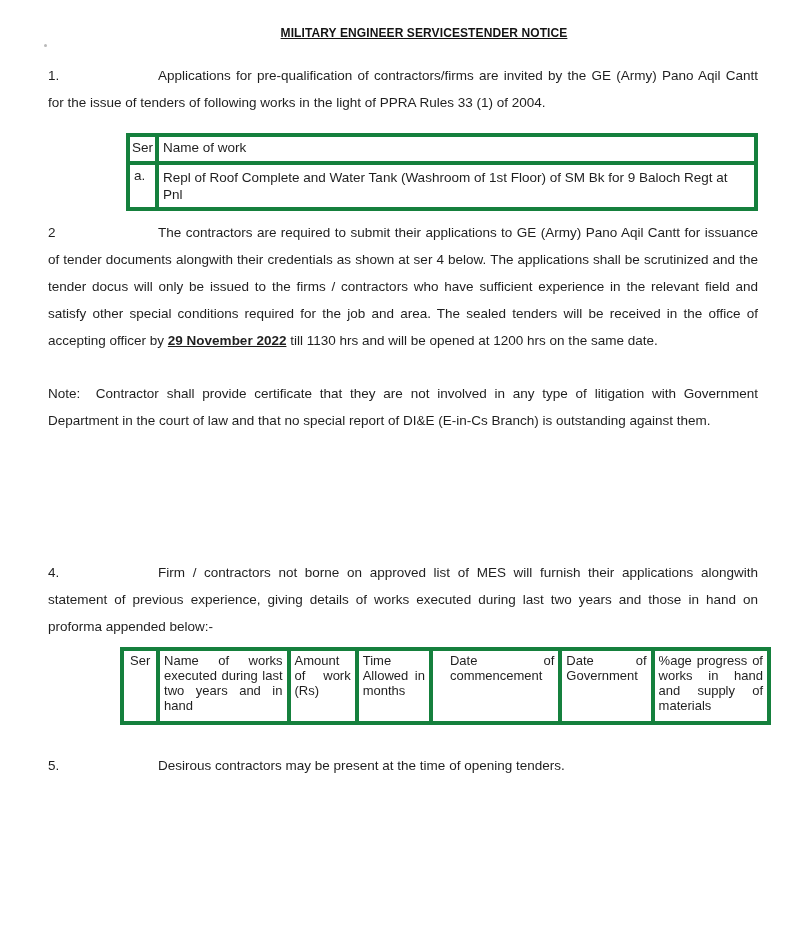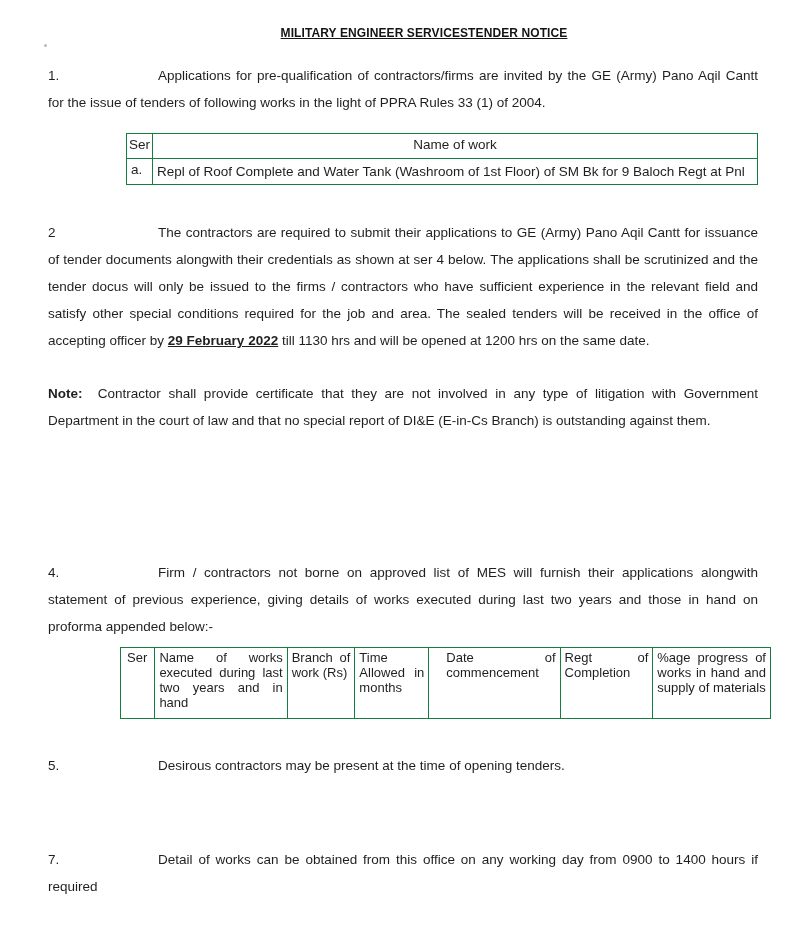--- a/index.html
+++ b/index.html
@@ -45,48 +45,48 @@
       left: 48px;
       width: 710px;
       line-height: 27px;
       text-align: justify;
       color: #1f1f1f;
     }
     .para .num {
       display: inline-block;
       width: 110px;
     }
-    .para .bold { font-weight: bold; }
+    .para .bold { font-weight: normal; }
     .para .date {
       font-weight: bold;
       text-decoration: underline;
     }
     table.works {
       position: absolute;
       border-collapse: collapse;
       font-size: 13.5px;
       color: #1f1f1f;
     }
     table.works td, table.works th {
-      border: 1px solid #15803d;
+      border: 4px solid #15803d;
       vertical-align: top;
       padding: 1px 4px;
     }
     #t1 {
       left: 126px;
       top: 133px;
       width: 632px;
     }
     #t1 th {
       font-weight: normal;
       height: 22px;
       line-height: 20px;
     }
     #t1 th.ser { width: 20px; text-align: left; padding: 1px 2px; }
-    #t1 th.name { text-align: center; }
+    #t1 th.name { text-align: left; }
     #t1 td { line-height: 17px; padding: 4px 4px; }
     #t1 td.ser { text-align: left; padding: 2px 2px 2px 4px; }
     #t2 {
       left: 120px;
       top: 647px;
       width: 651px;
       font-size: 13px;
     }
     #t2 th {
       font-weight: normal;
@@ -125,54 +125,51 @@
     </tr>
     <tr>
       <td class="ser">a.</td>
       <td>Repl of Roof Complete and Water Tank (Washroom of 1st Floor) of SM Bk for 9 Baloch Regt at Pnl</td>
     </tr>
   </tbody>
     </table>
 
   <div class="para" style="top:219px;">
     <span class="num">2</span><span>The contractors are required to submit their applications to GE (Army) Pano Aqil Cantt for issuance of tender documents alongwith their credentials as shown at ser 4 below. The applications shall be scrutinized and the tender docus will only be issued to the firms / contractors who have sufficient experience in the relevant field and satisfy other special conditions required for the job and area. The sealed tenders will be received in the office of accepting officer by</span>
-    <span class="date">29 February 2022</span>
+    <span class="date">29 November 2022</span>
     <span>till 1130 hrs and will be opened at 1200 hrs on the same date.</span>
   </div>
 
   <div class="para" style="top:380px;">
     <span class="bold">Note:</span>&nbsp;
     <span>Contractor shall provide certificate that they are not involved in any type of litigation with Government Department in the court of law and that no special report of DI&amp;E (E-in-Cs Branch) is outstanding against them.</span>
   </div>
 
 
   <div class="para" style="top:543px;margin-top:16px;">
     <span class="num">4.</span><span>Firm / contractors not borne on approved list of MES will furnish their applications alongwith statement of previous experience, giving details of works executed during last two years and those in hand on proforma appended below:-</span>
   </div>
 
   <table class="works" id="t2">
     <tbody>
         <tr>
       <th class="c-ser">Ser</th>
       <th class="c-name">Name of works executed during last two years and in hand</th>
-      <th class="c-amt">Branch of work (Rs)</th>
+      <th class="c-amt">Amount of work (Rs)</th>
       <th class="c-time">Time Allowed in months</th>
       <th class="c-comm">Date of commencement</th>
-      <th class="c-compl">Regt of Completion</th>
+      <th class="c-compl">Date of Government</th>
       <th class="c-prog">%age progress of works in hand and supply of materials</th>
     </tr>
   </tbody>
     </table>
 
   <div class="para" style="top:752px;">
     <span class="num">5.</span><span>Desirous contractors may be present at the time of opening tenders.</span>
   </div>
 
 
-  <div class="para" style="top:846px;">
-    <span class="num">7.</span><span>Detail of works can be obtained from this office on any working day from 0900 to 1400 hours if required</span>
-  </div>
 
   <div class="para" style="top:934px; left:172px; width:600px; text-align:left;">
     <span class="num" style="width:114px;">8</span><span>The same tenders also available on www.ppra.org.pk.</span>
   </div>
 
 </div>
 
 </body></html>

